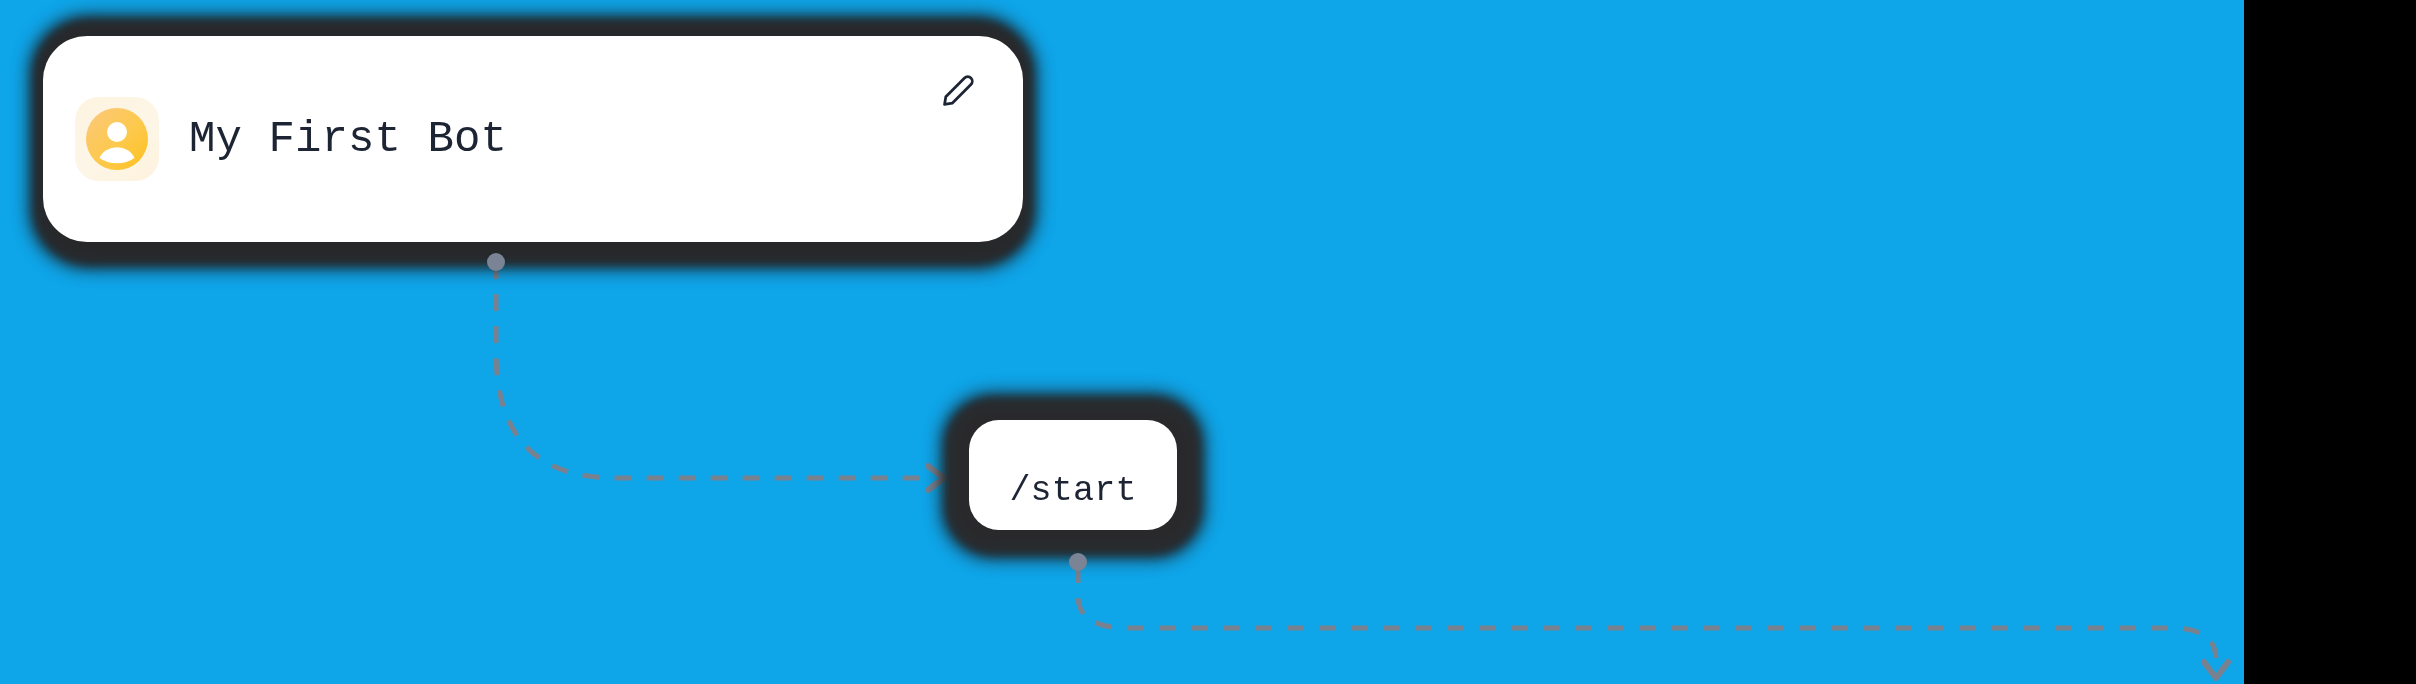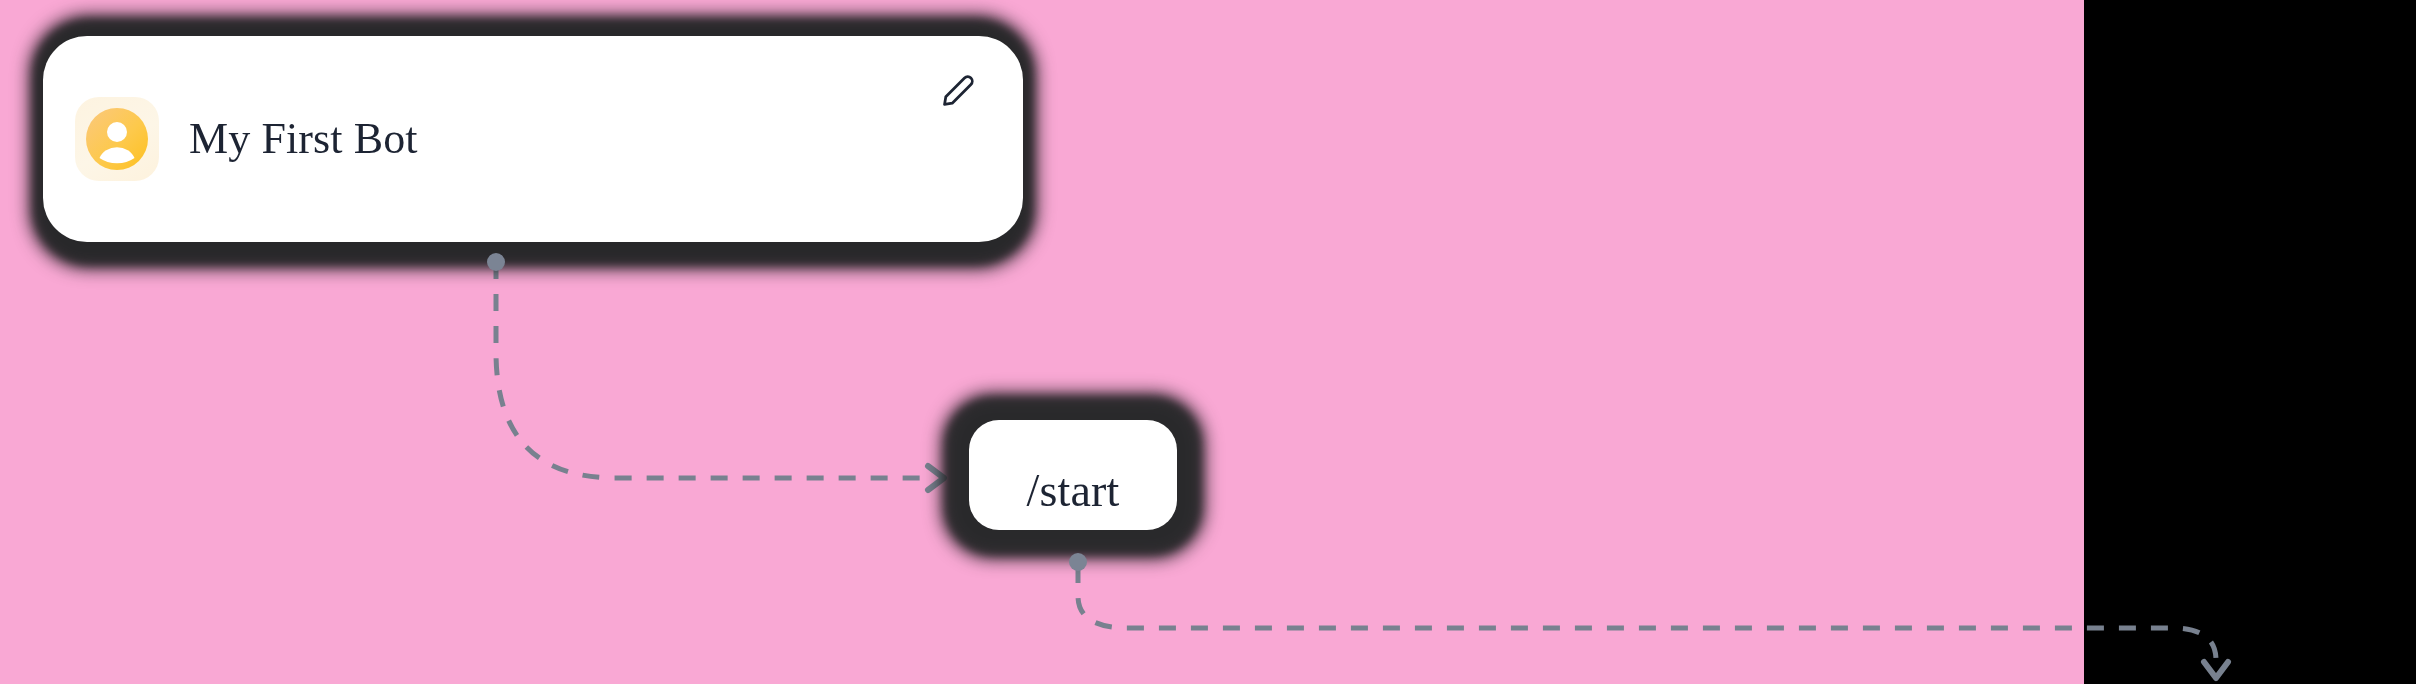--- a/index.html
+++ b/index.html
@@ -7,24 +7,24 @@
 
   html, body {
     width: 2416px;
     height: 684px;
     background: #000000;
     overflow: hidden;
   }
 
   #canvas {
     position: relative;
-    width: 2084px;
+    width: 2244px;
     height: 684px;
-    background: #f9a8d4;
-    font-family: Liberation Serif, serif;
+    background: #0ea5e9;
+    font-family: Liberation Mono, monospace;
   }
 
   
   #edges-layer {
     position: absolute;
     left: 0; top: 0;
     width: 2416px;
     height: 684px;
     z-index: 1;
     pointer-events: none;
@@ -169,21 +169,21 @@
     top: 26px;
     width: 208px;
     height: 110px;
     background: #ffffff;
     border-radius: 30px;
     display: flex;
     align-items: center;
     justify-content: center;
   }
   .start-label {
-    font-size: 46px;
+    font-size: 35px;
     font-weight: 400;
     color: #1d2433;
     letter-spacing: .2px;
     white-space: nowrap;
     margin-top: 31px;
   }
 </style>
 </head>
 <body>
 

